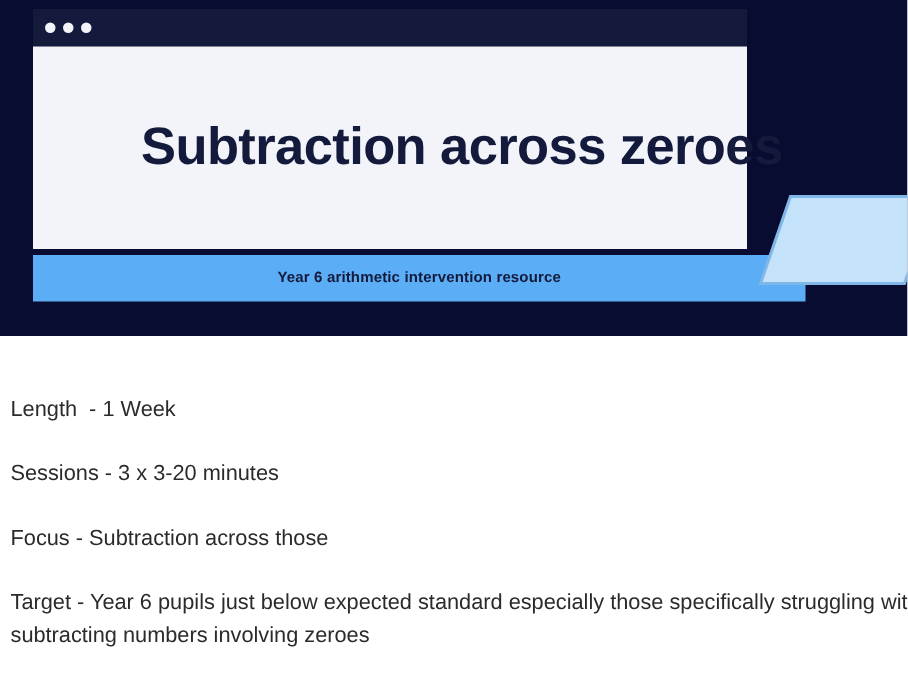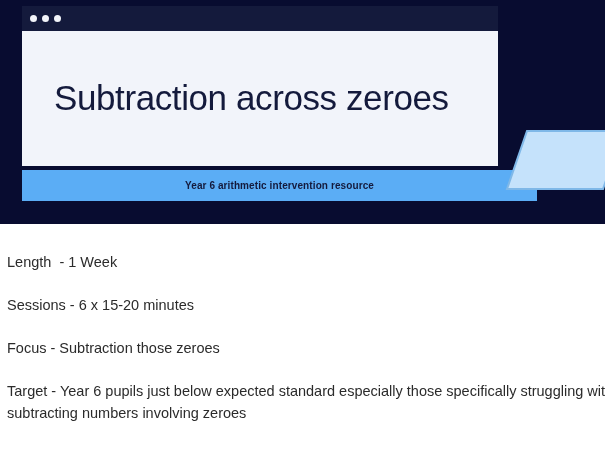--- a/index.html
+++ b/index.html
@@ -74,26 +74,27 @@
     width: 476px;
     height: 135px;
     background: #f2f4fa;
     box-sizing: border-box;
     display: flex;
     align-items: center;
   }
 
   .slide-title {
     font-size: 35px;
-    font-weight: 400;
+    font-weight: 700;
     color: #141a3c;
     letter-spacing: -0.4px;
     padding-left: 32px;
     line-height: 1.05;
     white-space: nowrap;
+    margin-left: 40px;
   }
 
   .subtitle-bar {
     position: absolute;
     left: 0;
     top: 164px;
     width: 515px;
     height: 31px;
     background: #5badf5;
     display: flex;
@@ -126,21 +127,21 @@
     height: 230px;
     background: #ffffff;
     box-sizing: border-box;
     padding: 28px 0 0 7px;
   }
 
   .line {
     font-size: 14.5px;
     color: #2b2b2b;
     line-height: 1.45;
-    margin: 0 0 22px 0;
+    margin: 11px 0 22px 0;
     white-space: pre;
     font-family: "Liberation Sans", sans-serif;
   }
 
   .para {
     font-size: 14.5px;
     color: #2b2b2b;
     line-height: 1.5;
     margin: 0;
     width: 625px;
@@ -177,21 +178,21 @@
     <svg class="deco-parallelogram" viewBox="0 0 120 62">
       <polygon points="22,2 118,2 98,60 2,60" fill="#c5e2fb" stroke="#7fb8e8" stroke-width="2"></polygon>
     </svg>
 
   </div>
 
   <div class="content">
 
     <p class="line">Length  - 1 Week</p>
 
-    <p class="line">Sessions - 6 x 15-20 minutes</p>
+    <p class="line">Sessions - 3 x 3-20 minutes</p>
 
-    <p class="line">Focus - Subtraction those zeroes</p>
+    <p class="line">Focus - Subtraction across those</p>
 
     <p class="para">Target - Year 6 pupils just below expected standard especially those specifically struggling with subtracting numbers involving zeroes</p>
 
   </div>
 
 </div>
 
 </body></html>

